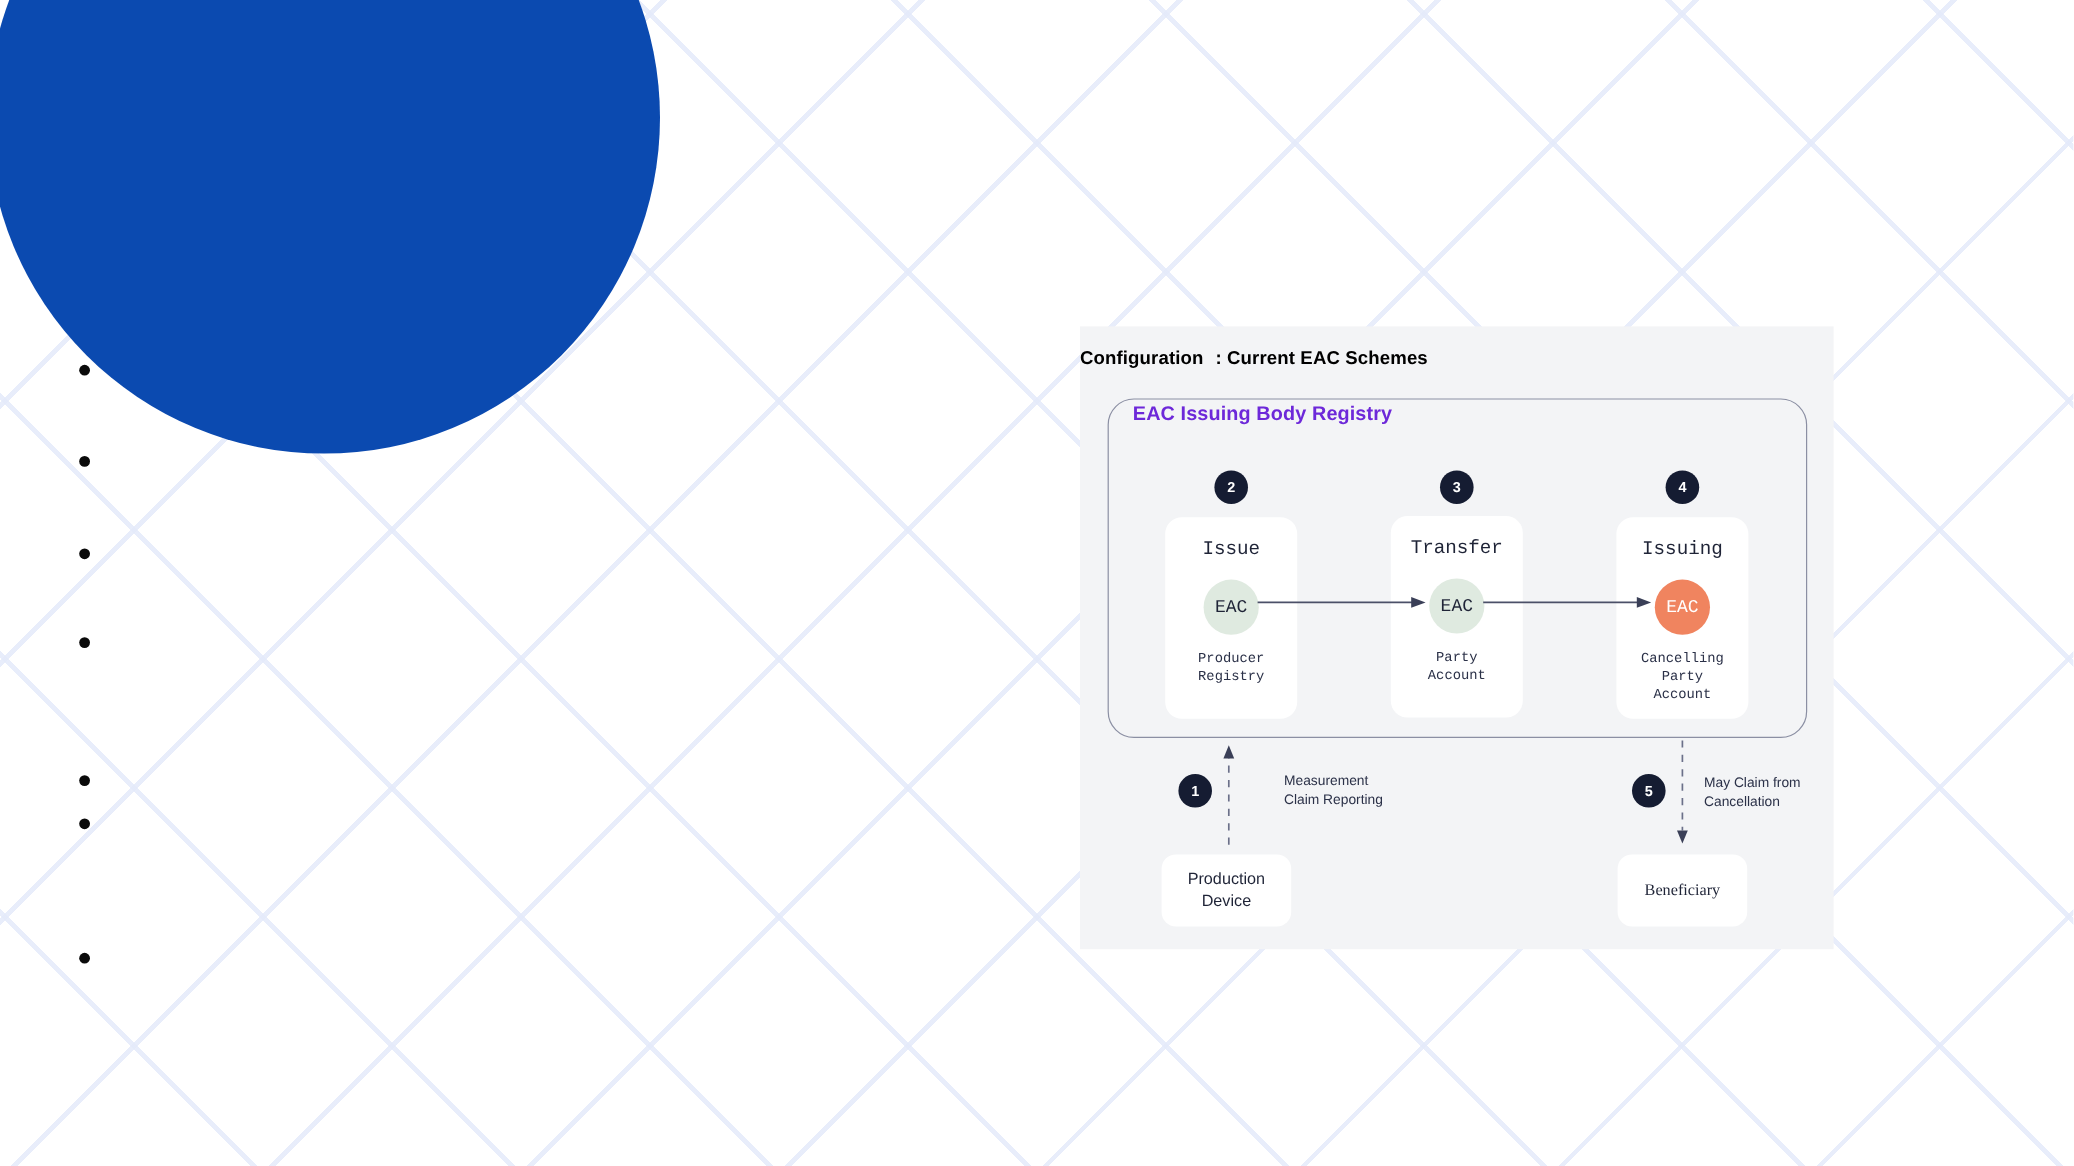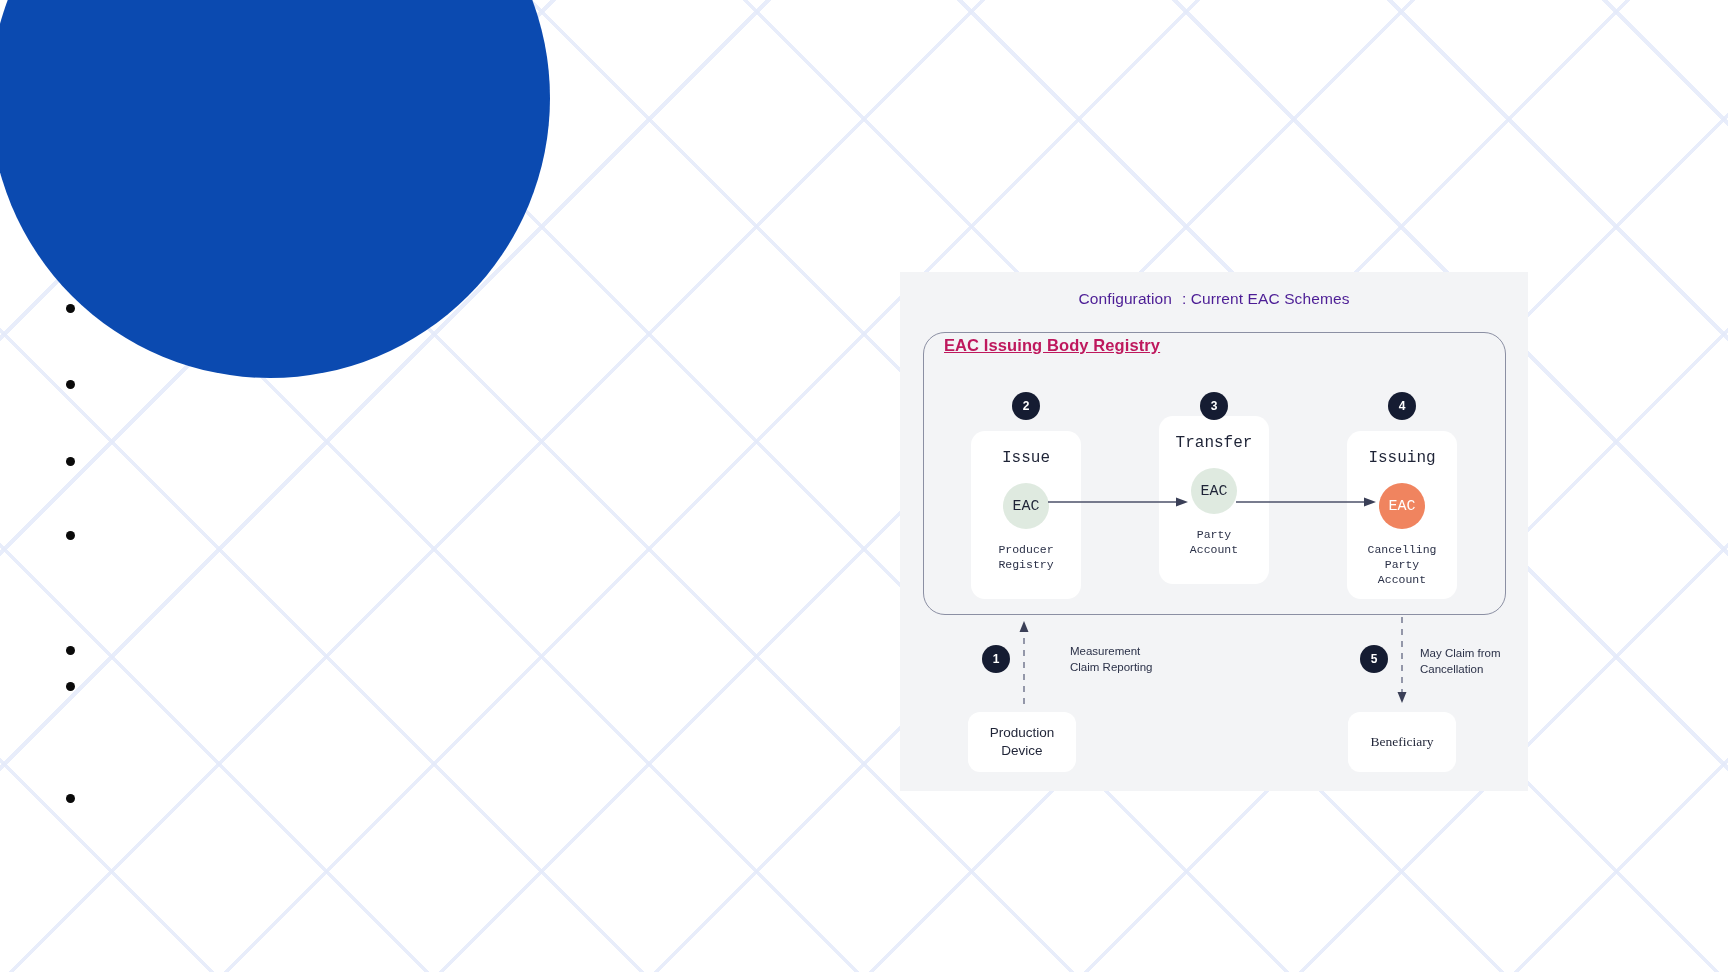--- a/index.html
+++ b/index.html
@@ -86,24 +86,24 @@
     height: 519px;
     background: #f3f4f6;
     z-index: 2;
   }
 
   #diagram-title {
     position: absolute;
     top: 18px;
     left: 0;
     width: 100%;
-    text-align: center;
+    text-align: left;
     font-size: 15.5px;
-    font-weight: 400;
-    color: #4c1d95;
+    font-weight: 700;
+    color: #000000;
     letter-spacing: 0.1px;
   }
   #diagram-title .cfg-word { }
   #diagram-title .cfg-sub { margin-left: 10px; }
 
   
   #registry-box {
     position: absolute;
     left: 23px;
     top: 60px;
@@ -113,23 +113,22 @@
     border-radius: 22px;
     background: transparent;
   }
 
   #registry-label {
     position: absolute;
     left: 44px;
     top: 64px;
     font-size: 16.5px;
     font-weight: 700;
-    color: #be185d;
+    color: #6d28d9;
     letter-spacing: 0.1px;
-    text-decoration: underline;
   }
 
   
   .step-badge {
     position: absolute;
     width: 28px;
     height: 28px;
     border-radius: 50%;
     background: #151c32;
     color: #ffffff;
@@ -277,21 +276,21 @@
   <div class="step-badge" style="left:300px; top:120px;">3</div>
   <div class="step-badge" style="left:488px; top:120px;">4</div>
 
   <div class="account-card" style="left:71px; top:159px;">
     <div class="card-title">Issue</div>
     <div class="eac-circle">EAC</div>
     <div class="card-sub">Producer
 Registry</div>
   </div>
 
-  <div class="account-card" style="left:259px; top:144px;">
+  <div class="account-card" style="left:259px; top:158px;">
     <div class="card-title">Transfer</div>
     <div class="eac-circle">EAC</div>
     <div class="card-sub">Party
 Account</div>
   </div>
 
   <div class="account-card" style="left:447px; top:159px;">
     <div class="card-title">Issuing</div>
     <div class="eac-circle cancel-state">EAC</div>
     <div class="card-sub">Cancelling

